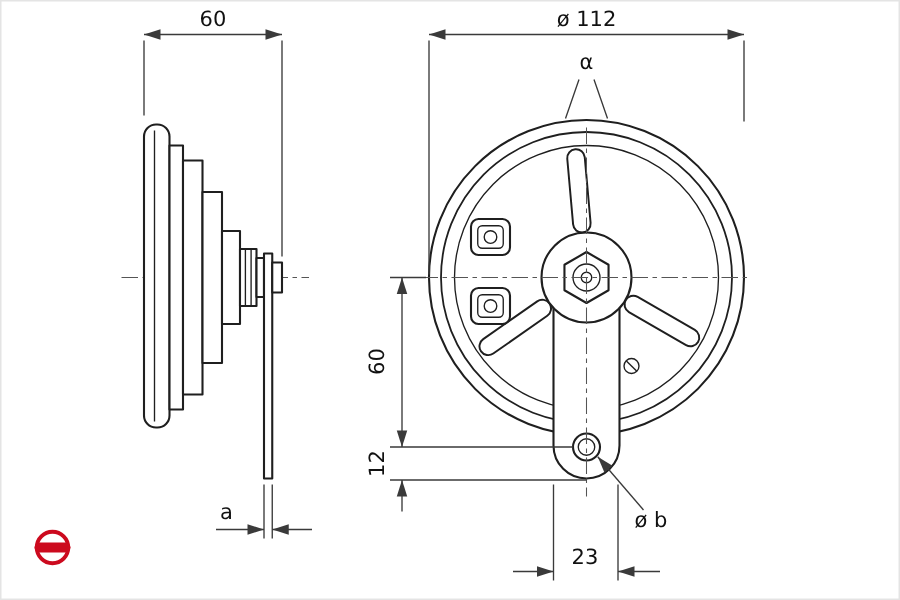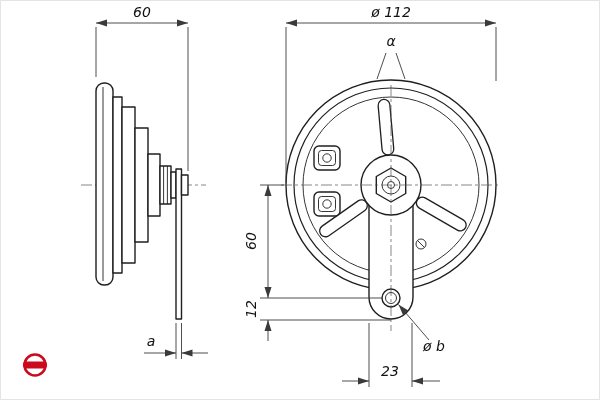--- a/index.html
+++ b/index.html
@@ -1,20 +1,19 @@
 <!DOCTYPE html>
 <html><head>
 <meta charset="utf-8">
 <style>
   html,body{margin:0;padding:0;background:#fff;}
   .canvas{
     position:relative;width:600px;height:400px;background:#fff;
     box-sizing:border-box;border:1px solid #e4e4e4;overflow:hidden;
     font-family:"DejaVu Sans", sans-serif;
-    font-style:italic;
   }
   svg{display:block;}
   .edge{fill:#ffffff;stroke:#1f1f1f;stroke-width:1.4;stroke-linejoin:round;}
   .edge-nf{fill:none;stroke:#1f1f1f;stroke-width:1.2;}
   .thin{fill:none;stroke:#1f1f1f;stroke-width:0.9;}
   .dim{fill:none;stroke:#3a3a3a;stroke-width:0.9;}
   .cl{fill:none;stroke:#555;stroke-width:0.7;stroke-dasharray:11 3 3 3;}
   .slot-outer{fill:none;stroke:#1f1f1f;stroke-width:13;stroke-linecap:round;}
   .slot-inner{fill:none;stroke:#ffffff;stroke-width:10.4;stroke-linecap:round;}
   text.dlabel{font-family:"DejaVu Sans", sans-serif;font-size:14px;fill:#111;}

